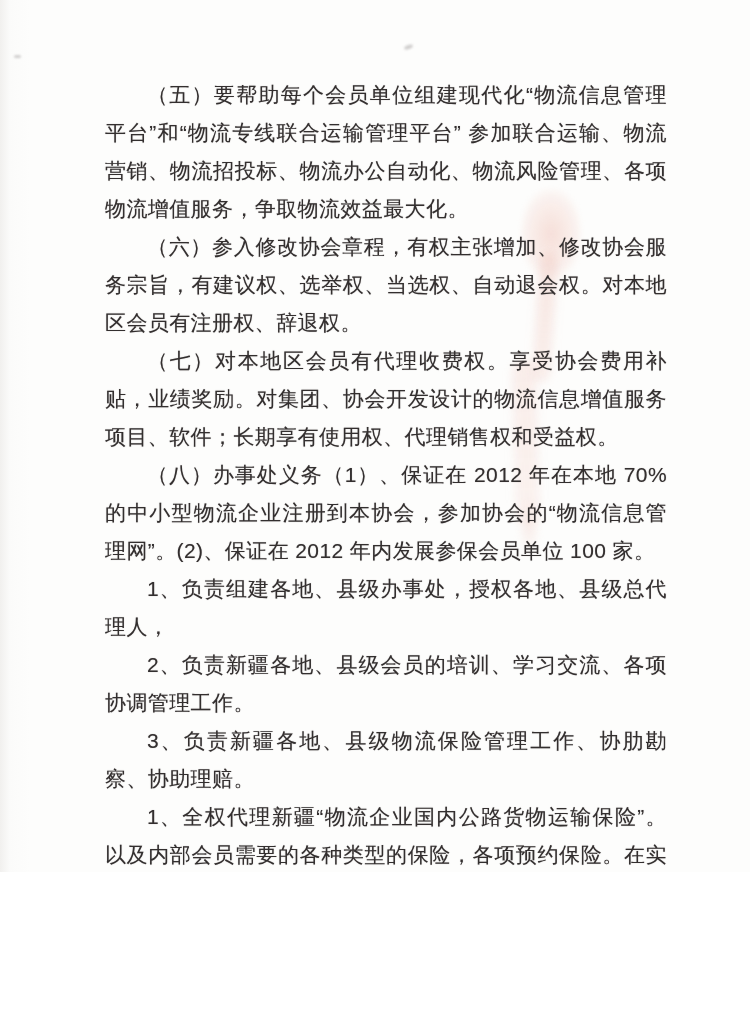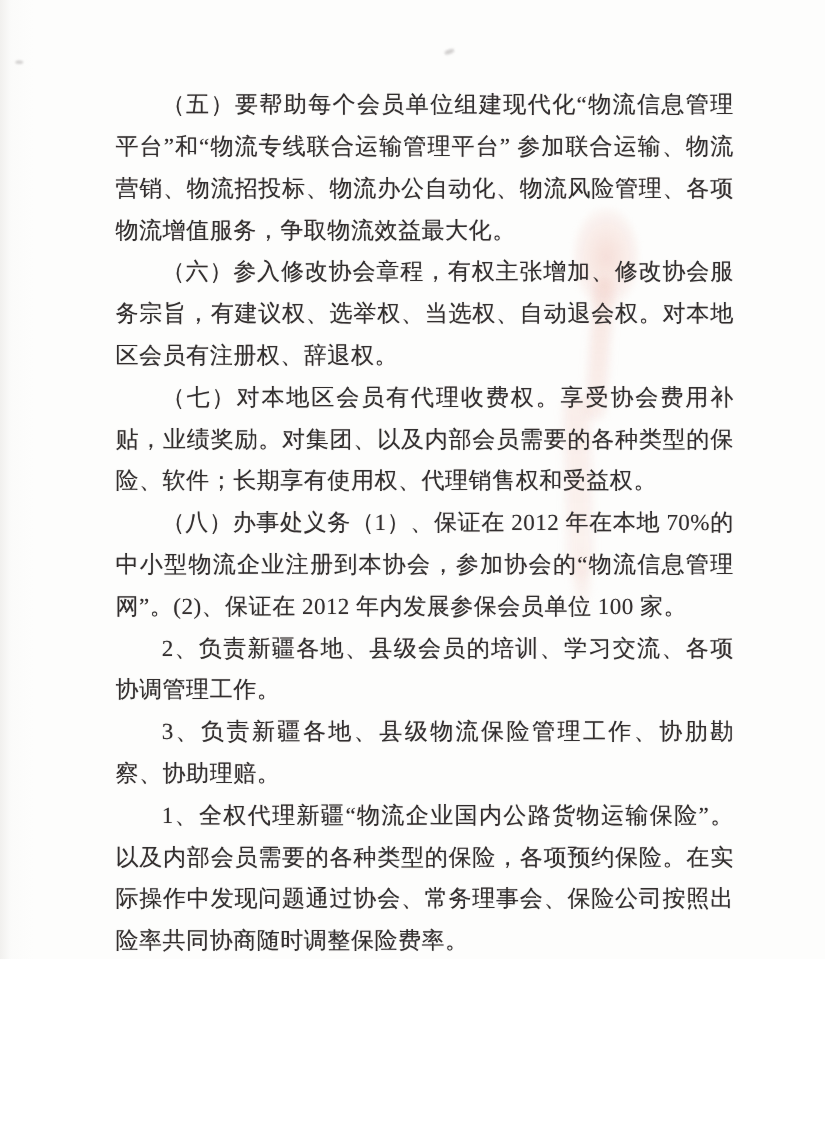--- a/index.html
+++ b/index.html
@@ -6,21 +6,21 @@
     margin: 0;
     padding: 0;
     background: #ffffff;
   }
   .page {
     position: relative;
     width: 750px;
     height: 872px;
     background: linear-gradient(90deg, #f1f0ee 0px, #fbfbfa 10px, #fdfdfc 30px, #fdfdfc 100%);
     overflow: hidden;
-    font-family: Liberation Serif, serif;
+    font-family: Liberation Sans, sans-serif;
   }
   .content {
     position: absolute;
     left: 105px;
     top: 76px;
     width: 562px;
     font-size: 21px;
     line-height: 38px;
     color: #332f2f;
     text-align: justify;
@@ -93,22 +93,23 @@
   <div class="stain stain-streak-lower"></div>
   <div class="stain stain-tail"></div>
   <div class="speck speck-top-center"></div>
   <div class="speck speck-top-left"></div>
   <div class="speck speck-bottom-left"></div>
   <div class="speck speck-bottom-right"></div>
 
   <div class="content">
     <p>（五）要帮助每个会员单位组建现代化“物流信息管理平台”和“物流专线联合运输管理平台” 参加联合运输、物流营销、物流招投标、物流办公自动化、物流风险管理、各项物流增值服务，争取物流效益最大化。</p>
     <p>（六）参入修改协会章程，有权主张增加、修改协会服务宗旨，有建议权、选举权、当选权、自动退会权。对本地区会员有注册权、辞退权。</p>
-    <p>（七）对本地区会员有代理收费权。享受协会费用补贴，业绩奖励。对集团、以及内部会员需要的各种类型的保险、软件；长期享有使用权、代理销售权和受益权。</p>
+    <p>（七）对本地区会员有代理收费权。享受协会费用补贴，业绩奖励。对集团、协会开发设计的物流信息增值服务项目、软件；长期享有使用权、代理销售权和受益权。</p>
     <p>（八）办事处义务（1）、保证在 2012 年在本地 70%的中小型物流企业注册到本协会，参加协会的“物流信息管理网”。(2)、保证在 2012 年内发展参保会员单位 100 家。</p>
+    <p>1、负责组建各地、县级办事处，授权各地、县级总代理人，</p>
     <p>2、负责新疆各地、县级会员的培训、学习交流、各项协调管理工作。</p>
     <p>3、负责新疆各地、县级物流保险管理工作、协肋勘察、协助理赔。</p>
     <p>1、全权代理新疆“物流企业国内公路货物运输保险”。 以及内部会员需要的各种类型的保险，各项预约保险。在实际操作中发现问题通过协会、常务理事会、保险公司按照出险率共同协商随时调整保险费率。</p>
   </div>
 
   <div class="footer">第 2 页 共 4 页</div>
 
 </div>
 
 </body></html>

